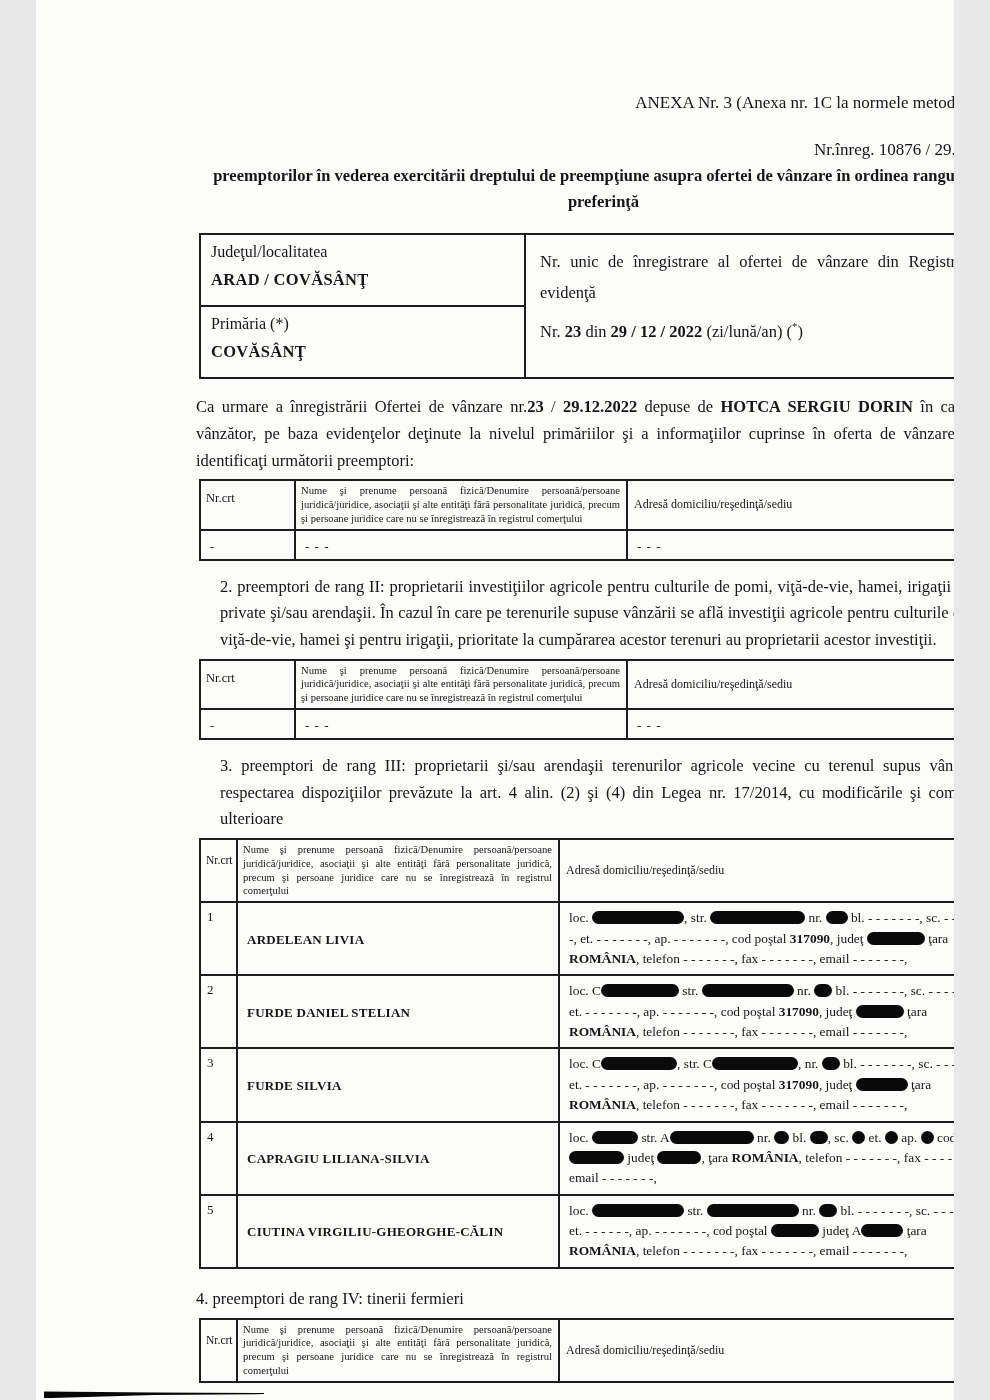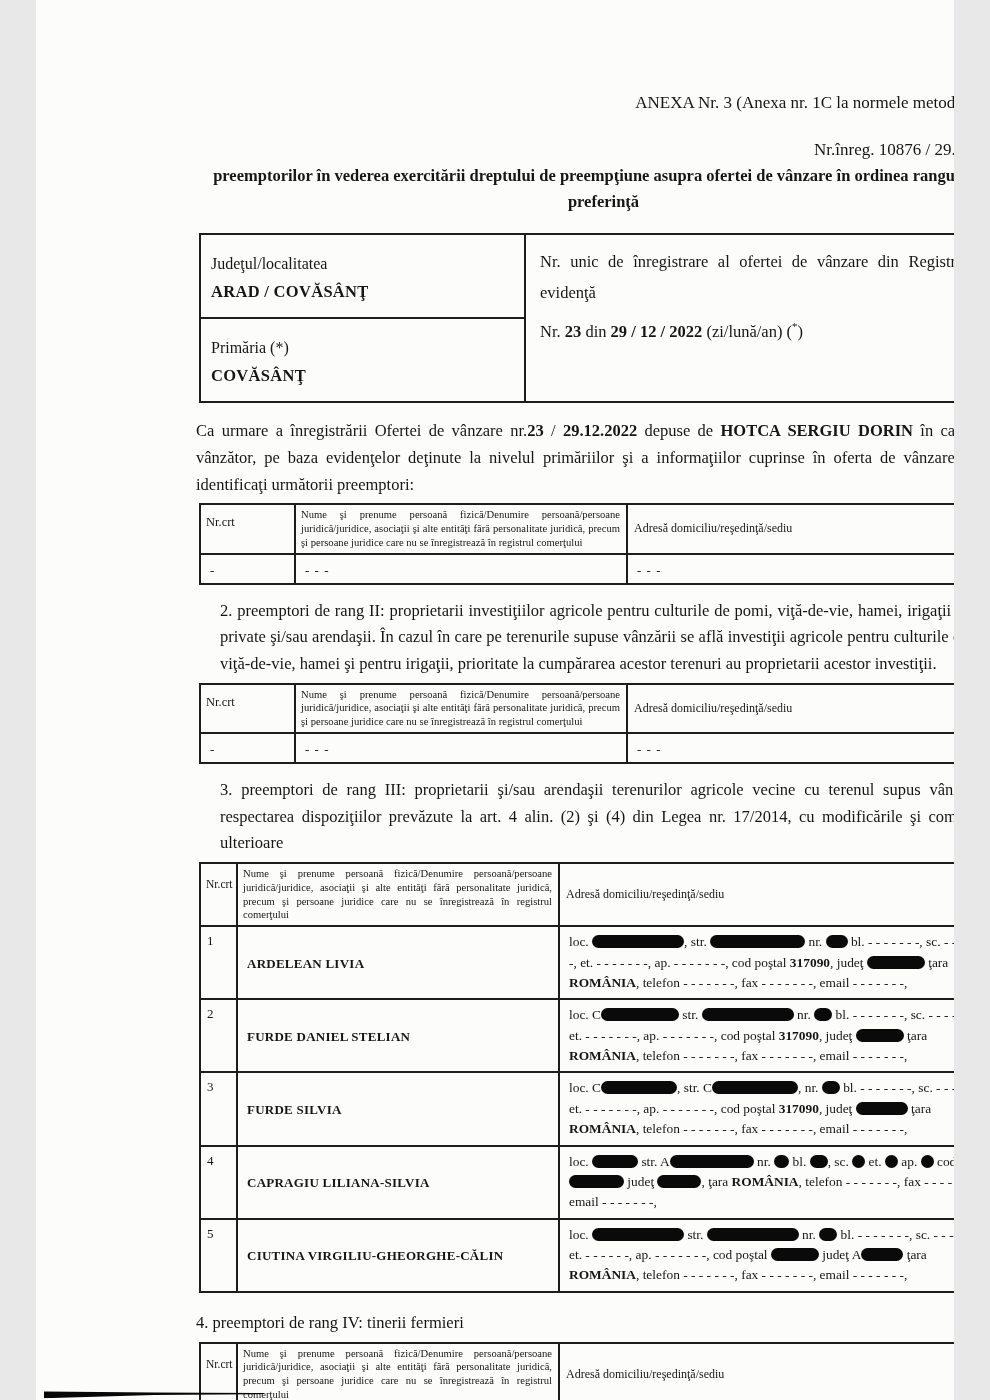--- a/index.html
+++ b/index.html
@@ -13,21 +13,21 @@
   .anexa { margin-top:93px; }
   .reg-no { margin-top:27px; }
   .doc-title { text-align:center; font-weight:bold; font-size:16.5px; margin-top:7px; letter-spacing:.3px; }
   .doc-subtitle { text-align:center; font-weight:bold; font-size:16.5px; margin-top:3px; line-height:1.55; }
 
   table { border-collapse:collapse; table-layout:fixed; width:809px; margin-left:3px; }
   td { border:2px solid #1d1d1d; vertical-align:top; }
 
   
   .info-table { margin-top:19px; }
-  .info-left { padding:20px 10px 6px 10px; height:56px; font-size:16px; }
+  .info-left { padding:8px 10px 6px 10px; height:56px; font-size:16px; }
   .info-left .label { margin-bottom:9px; }
   .info-left .value { font-weight:bold; font-size:16.5px; letter-spacing:.3px; }
   .info-right { padding:12px 12px 8px 14px; font-size:16.5px; }
   .info-right .reg-label { text-align:justify; line-height:1.85; }
   .info-right .reg-line { margin-top:12px; }
 
   .intro { text-align:justify; font-size:16.5px; line-height:1.64; margin:14px 0 0 0; }
 
   .section-heading { font-size:16.5px; margin-top:13px; line-height:1.62; }
   .just { text-align:justify;margin-left:24px; }

